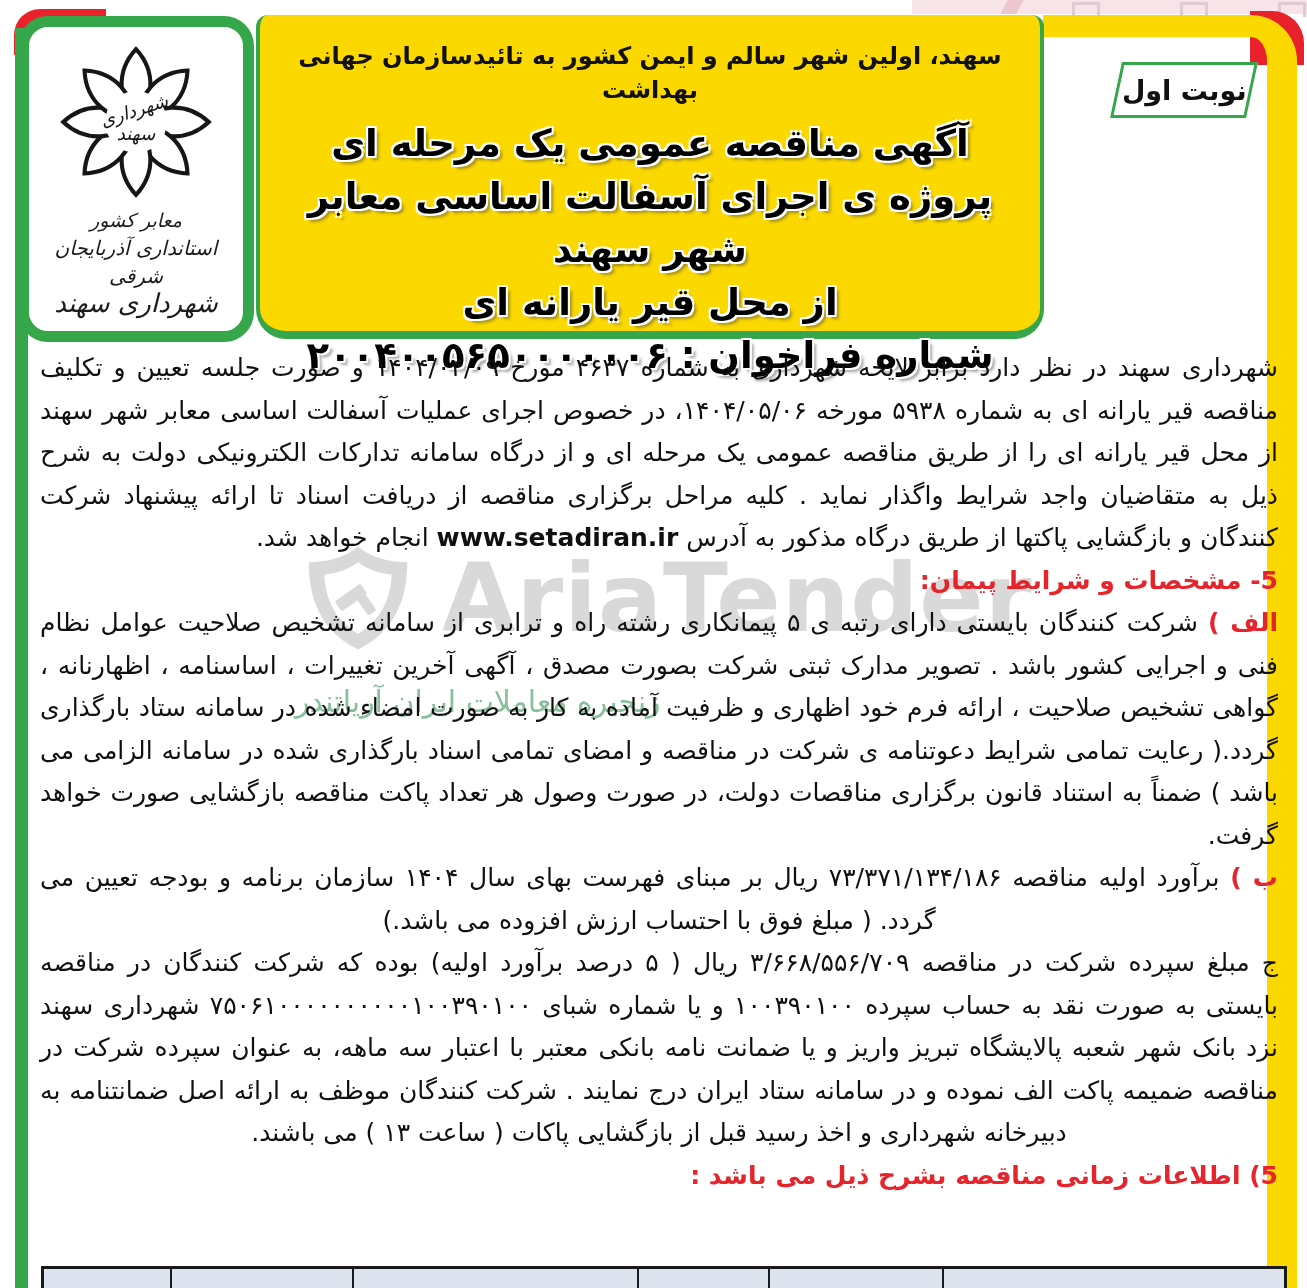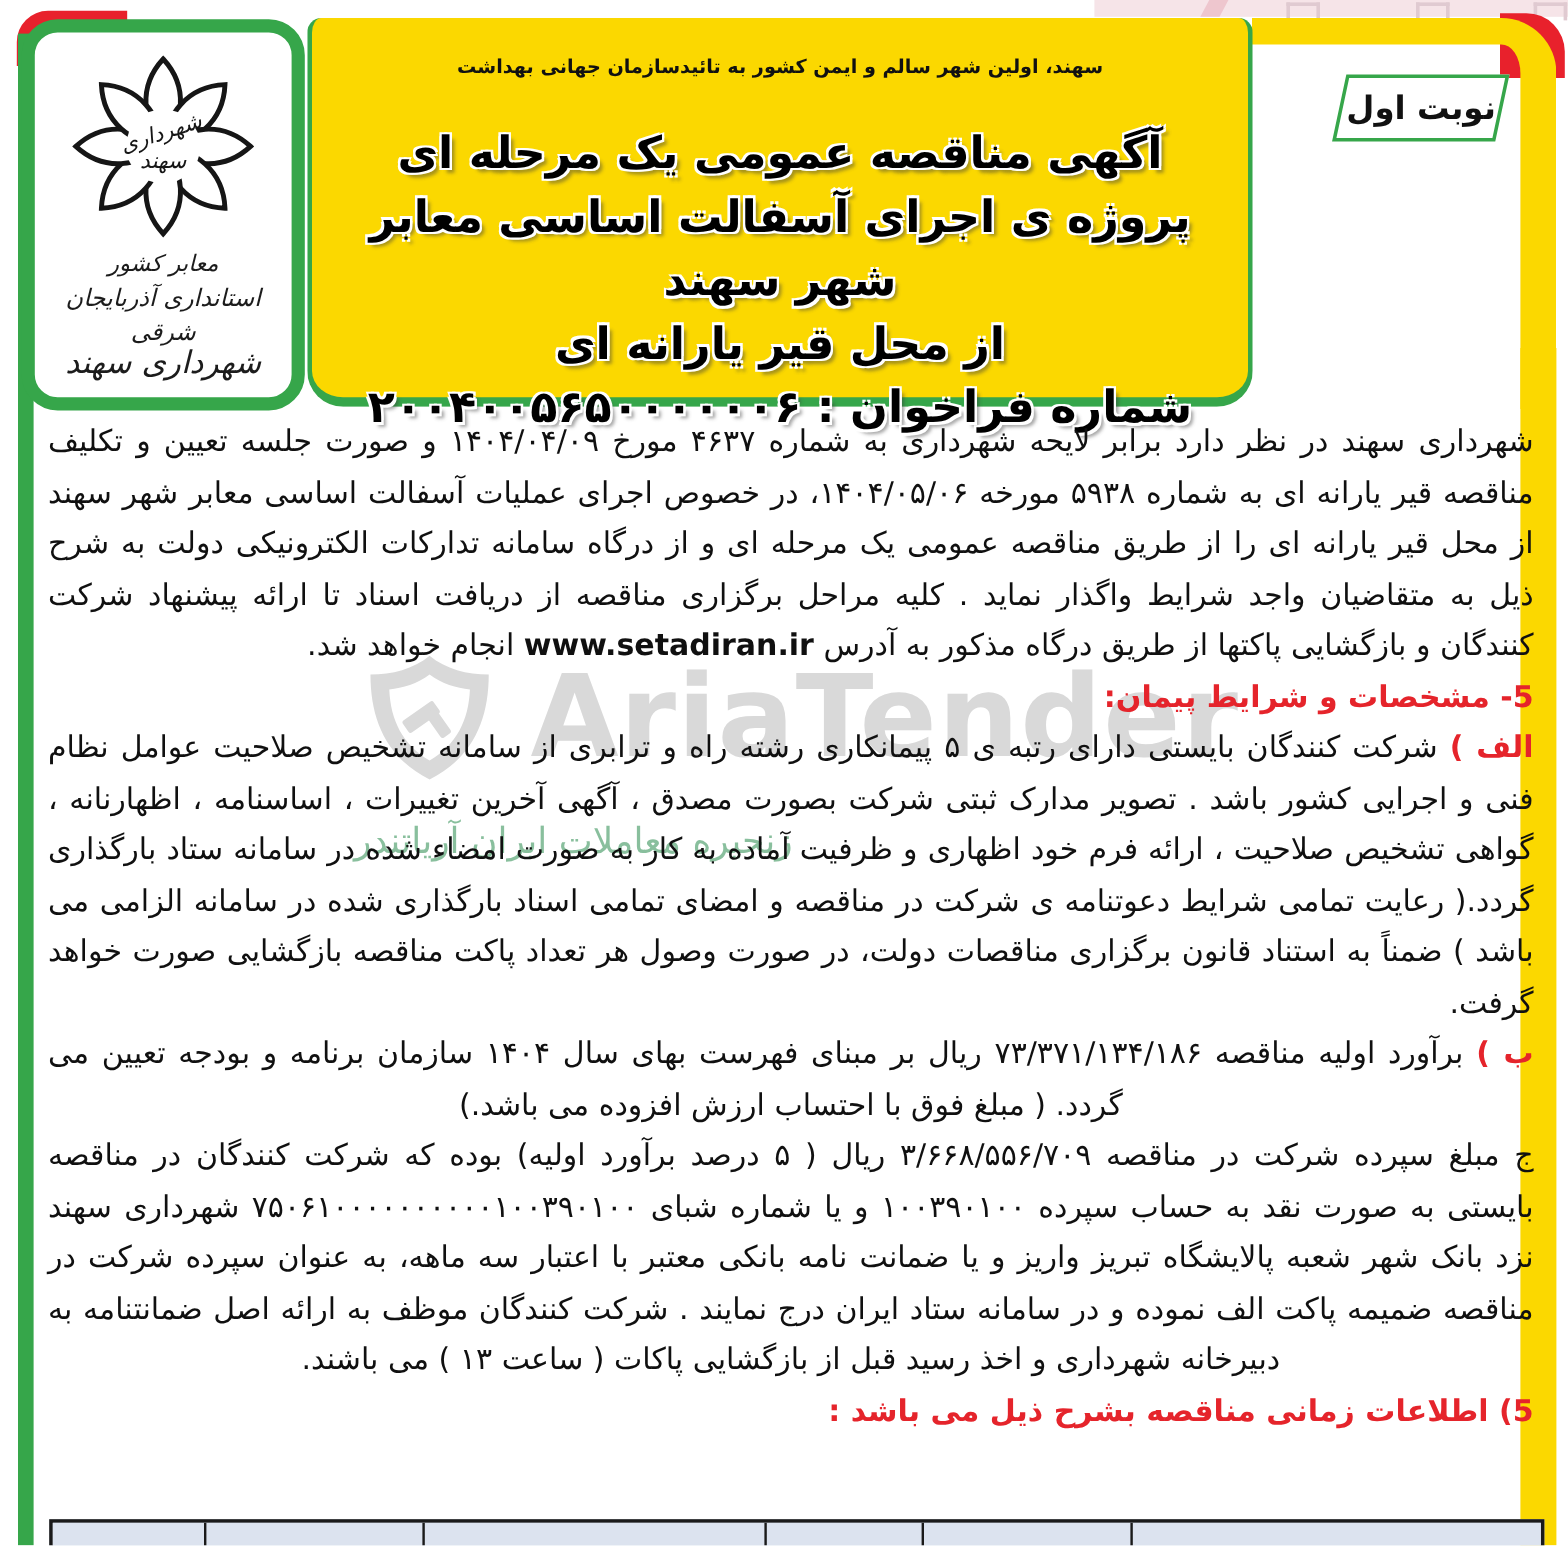--- a/index.html
+++ b/index.html
@@ -30,21 +30,21 @@
   .logo-captions .c1{font-size:19px;line-height:27px;}
   .logo-captions .c2{font-size:20px;line-height:28px;}
   .logo-captions .c3{font-size:26px;line-height:27px;}
 
   
   .yellow-box{position:absolute;left:256px;top:15px;width:788px;height:324px;box-sizing:border-box;
               background:#fbd800;border-left:4px solid #36a64a;border-right:4px solid #36a64a;
               border-bottom:8px solid #36a64a;border-radius:12px 12px 30px 30px;z-index:2;
               direction:rtl;text-align:center;display:flex;flex-direction:column;align-items:center;
               padding-top:24px;}
-  .slogan{font-size:16px;font-weight:bold;color:#111;line-height:34px;margin-bottom:28px;}
+  .slogan{font-size:24px;font-weight:bold;color:#111;line-height:34px;margin-bottom:10px;}
   .yt{font-size:37px;font-weight:bold;color:#000;line-height:53px;
       text-shadow:2px 2px 0 #fff,-2px -2px 0 #fff,2px -2px 0 #fff,-2px 2px 0 #fff,4px 4px 3px rgba(60,60,60,.45);}
 
   
   .nobat{position:absolute;left:1116px;top:62px;width:130px;height:50px;background:#fff;
          border:3px solid #36a64a;transform:skewX(-12deg);z-index:3;
          display:flex;align-items:center;justify-content:center;}
   .nobat span{transform:skewX(12deg);direction:rtl;font-size:27px;font-weight:bold;color:#111;}
 
   

